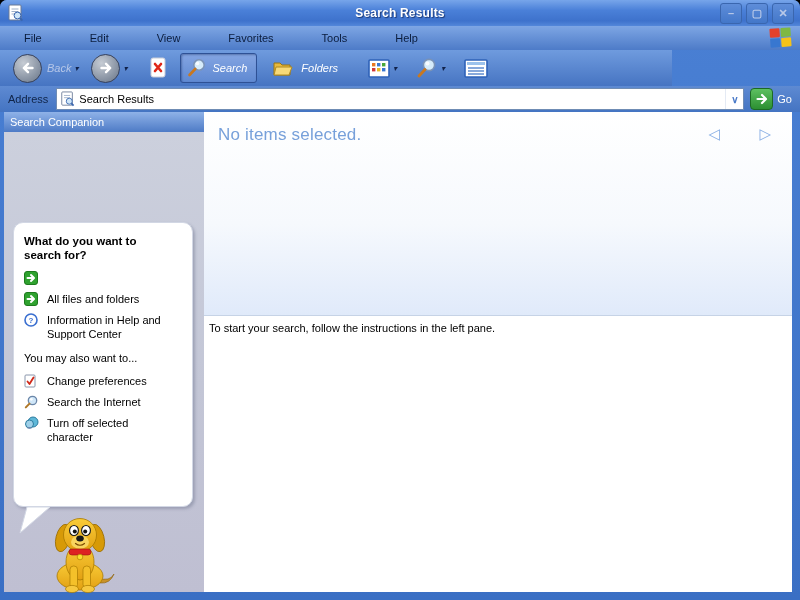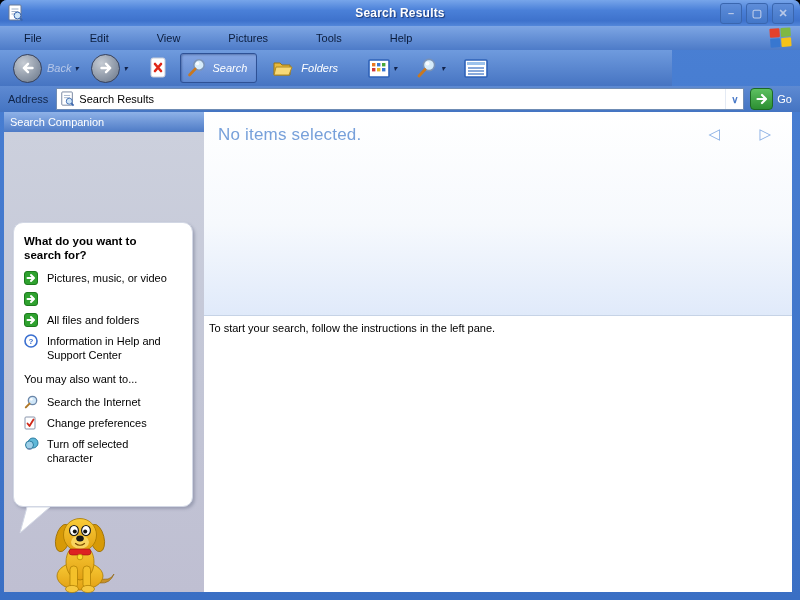--- a/index.html
+++ b/index.html
@@ -158,21 +158,21 @@
       <div class="win-btn">–</div>
       <div class="win-btn">▢</div>
       <div class="win-btn">✕</div>
     </div>
   </div>
 
   <div class="menubar">
     <span class="menu-item">File</span>
     <span class="menu-item">Edit</span>
     <span class="menu-item">View</span>
-    <span class="menu-item">Pictures</span>
+    <span class="menu-item">Favorites</span>
     <span class="menu-item">Tools</span>
     <span class="menu-item">Help</span>
     <span class="menu-logo">
       <span class="winlogo">
         <i style="background:#e3412b"></i>
           <i style="background:#7eb843"></i>
         <i style="background:#3877d0"></i>
           <i style="background:#f5c218"></i>
       </span>
     </span>
@@ -292,81 +292,72 @@
   <div class="sidebar">
     <div class="sidebar-header">
       <span>Search Companion</span>
       <span class="sidebar-close">✕</span>
     </div>
     <div class="sidebar-body">
 
       <div class="bubble">
         <div class="bubble-heading">What do you want to search for?</div>
 
+
         <div class="b-item">
           <span class="b-icon">
             <svg width="14" height="14" viewBox="0 0 14 14">
                 <rect x="0.5" y="0.5" width="13" height="13" rx="2.5" fill="#2fa22f" stroke="#1d7a1d"></rect>
                 <path d="M3.5,7 H9.5 M7,4 L10,7 L7,10" fill="none" stroke="#fff" stroke-width="2" stroke-linecap="round" stroke-linejoin="round"></path>
               </svg>
           </span>
-          <span class="b-label">Pictures, music, or video</span>
         </div>
 
         <div class="b-item">
           <span class="b-icon">
             <svg width="14" height="14" viewBox="0 0 14 14">
                 <rect x="0.5" y="0.5" width="13" height="13" rx="2.5" fill="#2fa22f" stroke="#1d7a1d"></rect>
                 <path d="M3.5,7 H9.5 M7,4 L10,7 L7,10" fill="none" stroke="#fff" stroke-width="2" stroke-linecap="round" stroke-linejoin="round"></path>
               </svg>
           </span>
-        </div>
-
-        <div class="b-item">
-          <span class="b-icon">
-            <svg width="14" height="14" viewBox="0 0 14 14">
-                <rect x="0.5" y="0.5" width="13" height="13" rx="2.5" fill="#2fa22f" stroke="#1d7a1d"></rect>
-                <path d="M3.5,7 H9.5 M7,4 L10,7 L7,10" fill="none" stroke="#fff" stroke-width="2" stroke-linecap="round" stroke-linejoin="round"></path>
-              </svg>
-          </span>
           <span class="b-label">All files and folders</span>
         </div>
 
 
         <div class="b-item">
           <span class="b-icon">
             <svg width="14" height="14" viewBox="0 0 14 14">
                 <circle cx="7" cy="7" r="6" fill="#fff" stroke="#3a6fd0" stroke-width="1.6"></circle>
                 <text x="7" y="10" text-anchor="middle" font-size="8" font-weight="bold" fill="#3a6fd0" font-family="Liberation Sans, sans-serif">?</text>
               </svg>
           </span>
           <span class="b-label">Information in Help and Support Center</span>
         </div>
 
         <div class="b-sub">You may also want to...</div>
+
+        <div class="b-item">
+          <span class="b-icon">
+            <svg width="13" height="14" viewBox="0 0 13 14">
+                <rect x="1" y="1" width="10" height="12" rx="1" fill="#fff" stroke="#8a96ac"></rect>
+                <path d="M3.5,7.5 L5.5,10 L9.5,3.5" fill="none" stroke="#d02818" stroke-width="1.8" stroke-linecap="round" stroke-linejoin="round"></path>
+              </svg>
+          </span>
+          <span class="b-label">Change preferences</span>
+        </div>
 
         <div class="b-item">
           <span class="b-icon">
             <svg width="15" height="14" viewBox="0 0 15 14">
                 <circle cx="8.5" cy="5.5" r="4.2" fill="#cfe6f8" stroke="#6b86a8" stroke-width="1.3"></circle>
                 <circle cx="7.3" cy="4.3" r="1.4" fill="#fff" opacity=".85"></circle>
                 <line x1="5.5" y1="8.6" x2="1.8" y2="12.4" stroke="#b07828" stroke-width="2" stroke-linecap="round"></line>
               </svg>
           </span>
           <span class="b-label">Search the Internet</span>
-        </div>
-
-        <div class="b-item">
-          <span class="b-icon">
-            <svg width="13" height="14" viewBox="0 0 13 14">
-                <rect x="1" y="1" width="10" height="12" rx="1" fill="#fff" stroke="#8a96ac"></rect>
-                <path d="M3.5,7.5 L5.5,10 L9.5,3.5" fill="none" stroke="#d02818" stroke-width="1.8" stroke-linecap="round" stroke-linejoin="round"></path>
-              </svg>
-          </span>
-          <span class="b-label">Change preferences</span>
         </div>
 
         <div class="b-item" style="margin-bottom:0;">
           <span class="b-icon">
             <svg width="15" height="14" viewBox="0 0 15 14">
                 <circle cx="9" cy="6" r="5" fill="#5fb8d8" stroke="#2c7ca0"></circle>
                 <circle cx="5.5" cy="8" r="4" fill="#9fd0e8" stroke="#2c7ca0"></circle>
                 <rect x="3.5" y="11" width="4" height="1.6" fill="#6a88b0"></rect>
               </svg>
           </span>

